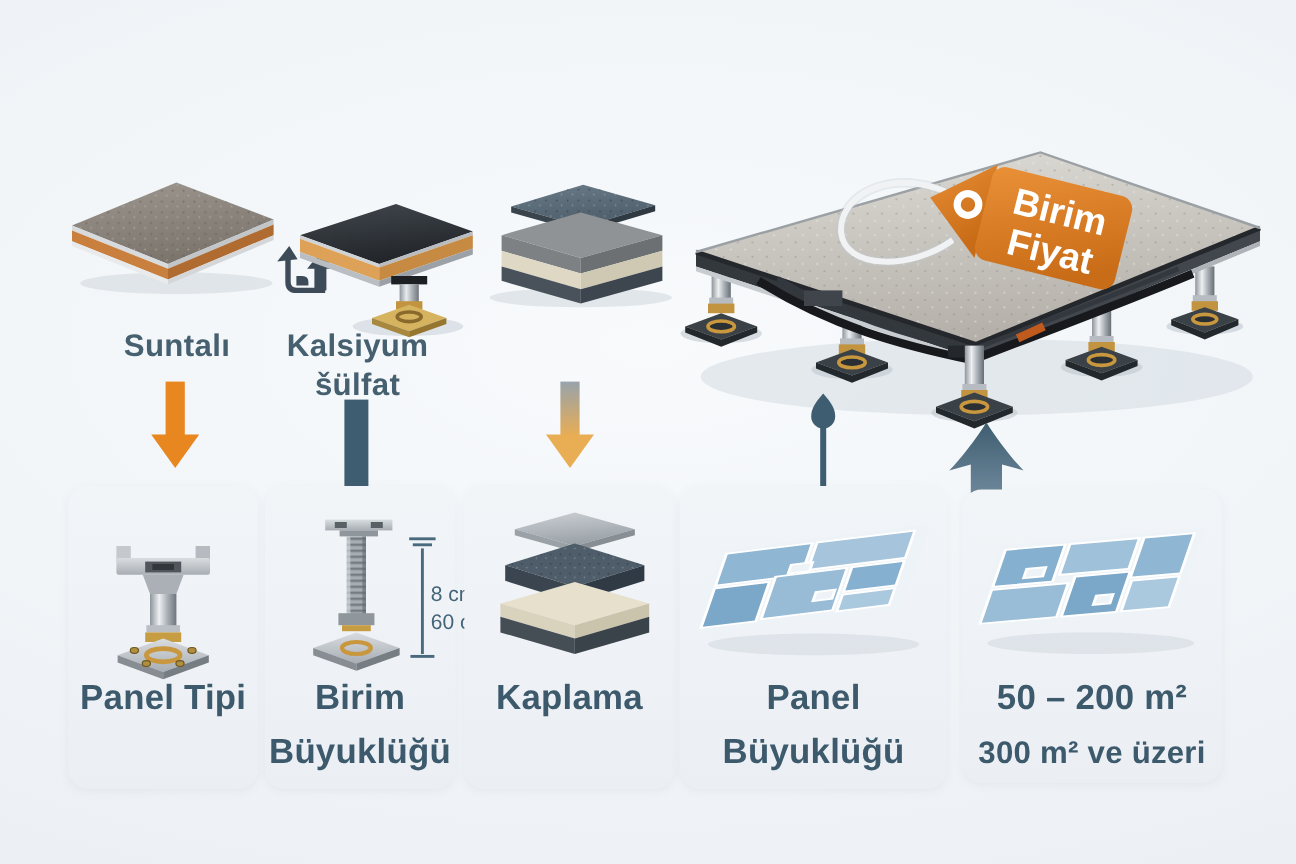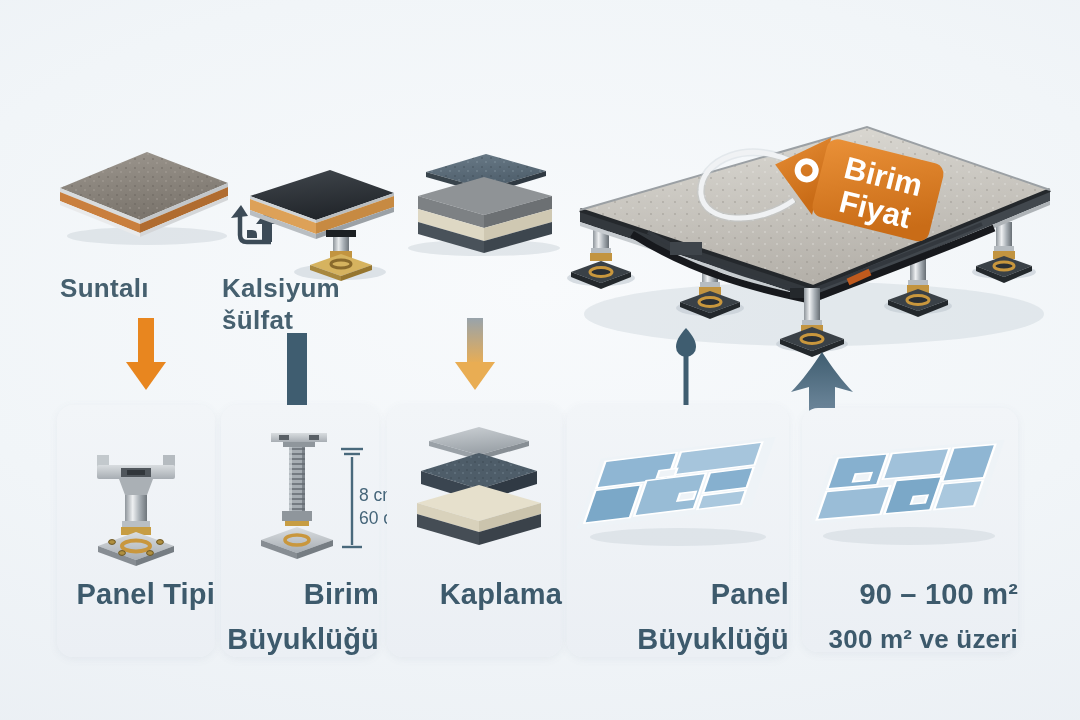--- a/index.html
+++ b/index.html
@@ -2,26 +2,26 @@
 <html><head>
 <meta charset="utf-8">
 <style>
   html,body{margin:0;padding:0;}
   body{width:1080px;height:720px;font-family:"Liberation Sans",sans-serif;}
   .stage{position:relative;width:1080px;height:720px;overflow:hidden;
     background:radial-gradient(130% 95% at 50% 40%, #f8fafc 0%, #f1f5f8 45%, #e6ebf1 100%);}
   svg{display:block;overflow:visible;}
   .abs{position:absolute;}
   .mat-label{position:absolute;color:#46606f;font-weight:700;font-size:26px;
-    letter-spacing:.3px;line-height:32px;}
+    text-align:center;letter-spacing:.3px;line-height:32px;}
   .card{position:absolute;top:405px;height:252px;border-radius:16px;
     background:linear-gradient(180deg,#f2f5f8 0%,#ebeff4 100%);
     box-shadow:0 2px 8px rgba(96,117,138,.08);}
-  .card-title{position:absolute;left:0;width:100%;text-align:right;color:#3d5a6c;
-    font-weight:700;font-size:29px;letter-spacing:.2px;white-space:nowrap;margin-top:12px;}
+  .card-title{position:absolute;left:0;width:100%;text-align:center;color:#3d5a6c;
+    font-weight:700;font-size:29px;letter-spacing:.2px;white-space:nowrap;}
   .card-title.sub{font-weight:700;font-size:26px;}
 </style>
 </head>
 <body>
 
 <div class="stage">
 
   <svg class="abs" style="left:52px;top:138px" width="185" height="108" viewBox="0 0 185 108">
     <defs>
       <linearGradient id="f1top" x1="0" y1="0" x2="0.3" y2="1">
@@ -382,17 +382,17 @@
           <rect x="-26" y="-48" width="58" height="40" fill="#a0c1da"></rect>
           <rect x="36" y="-48" width="42" height="52" fill="#8fb6d3"></rect>
           <rect x="-80" y="4" width="64" height="44" fill="#9abdd7"></rect>
           <rect x="-12" y="-4" width="46" height="52" fill="#7ba8c8"></rect>
           <rect x="38" y="8" width="40" height="40" fill="#aac8de"></rect>
           <rect x="-56" y="-20" width="16" height="12" fill="#eef3f7"></rect>
           <rect x="12" y="24" width="14" height="12" fill="#eef3f7"></rect>
         </g>
       </g>
     </svg>
-    <div class="card-title" style="top:158px">90 – 100 m²</div>
+    <div class="card-title" style="top:158px">50 – 200 m²</div>
     <div class="card-title sub" style="top:204px">300 m² ve üzeri</div>
   </div>
 
 </div>
 
 </body></html>

